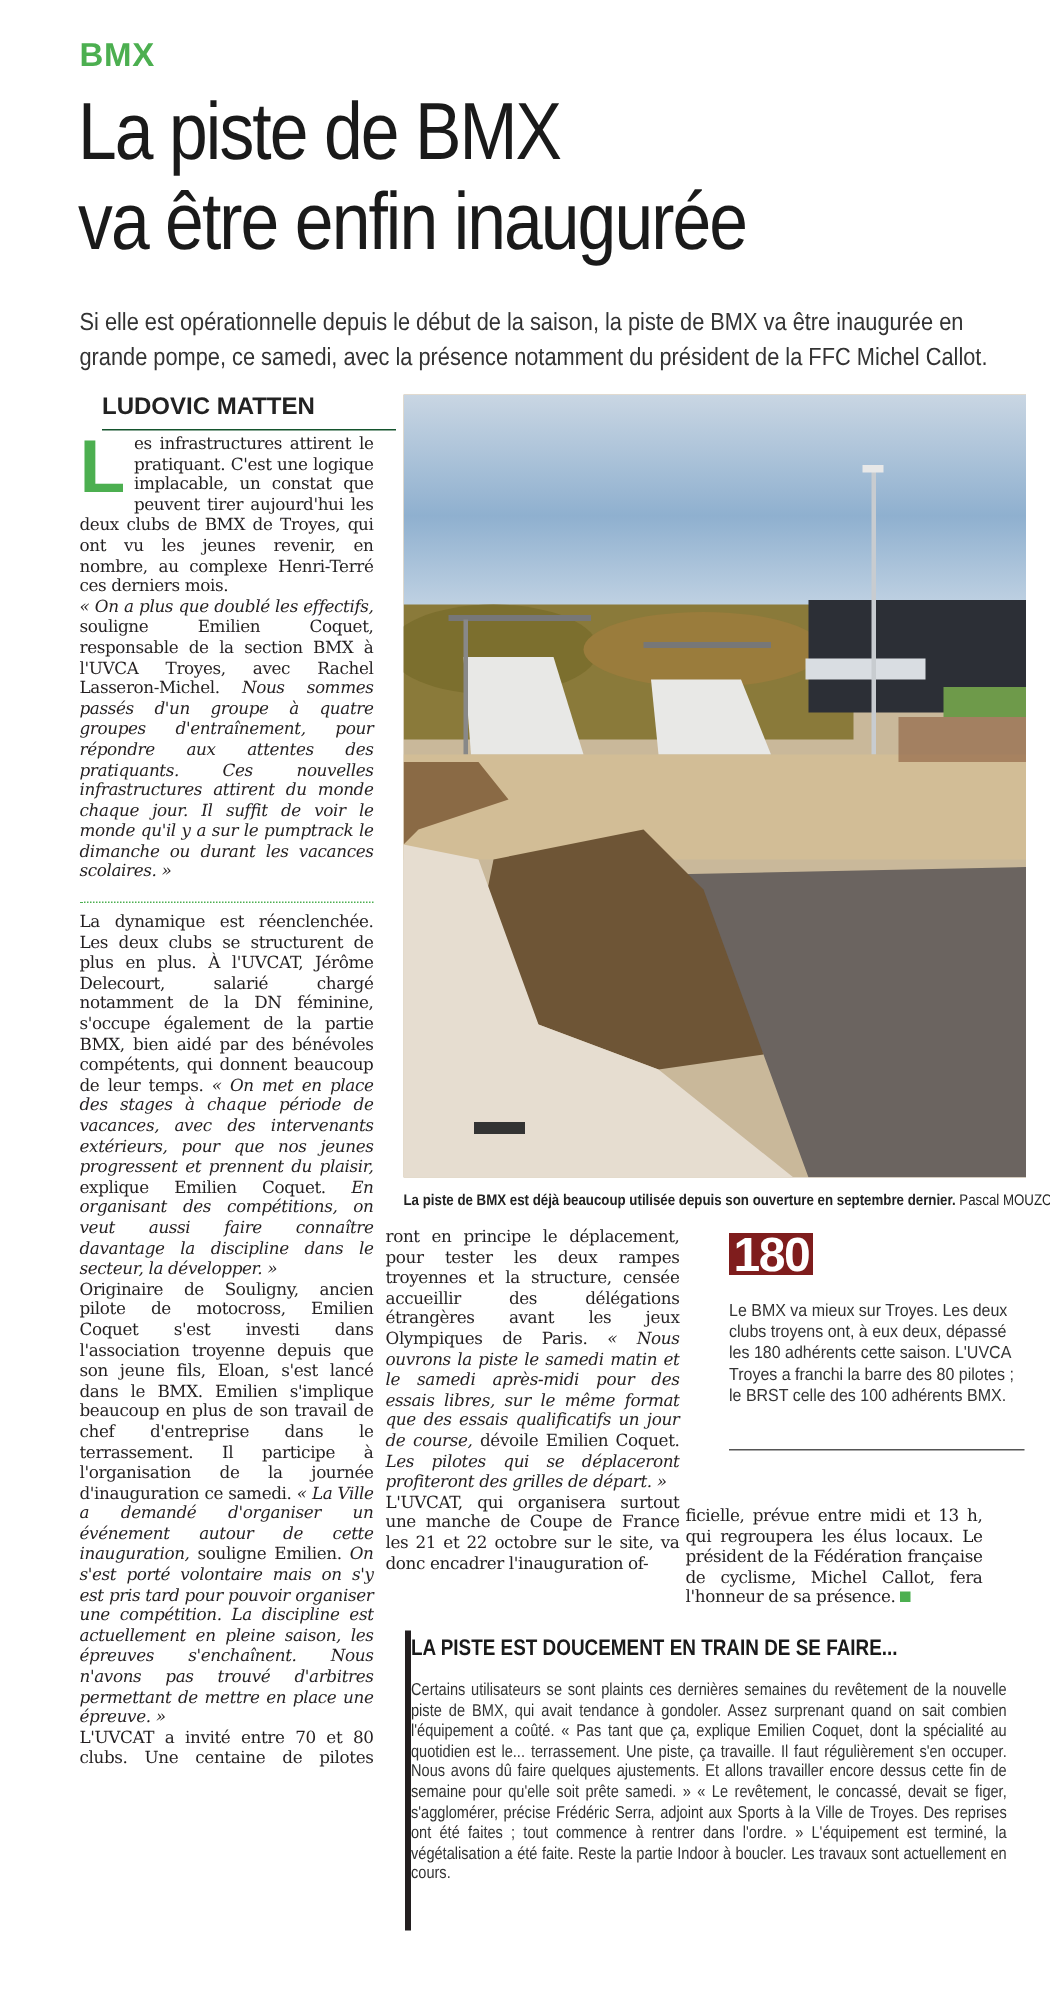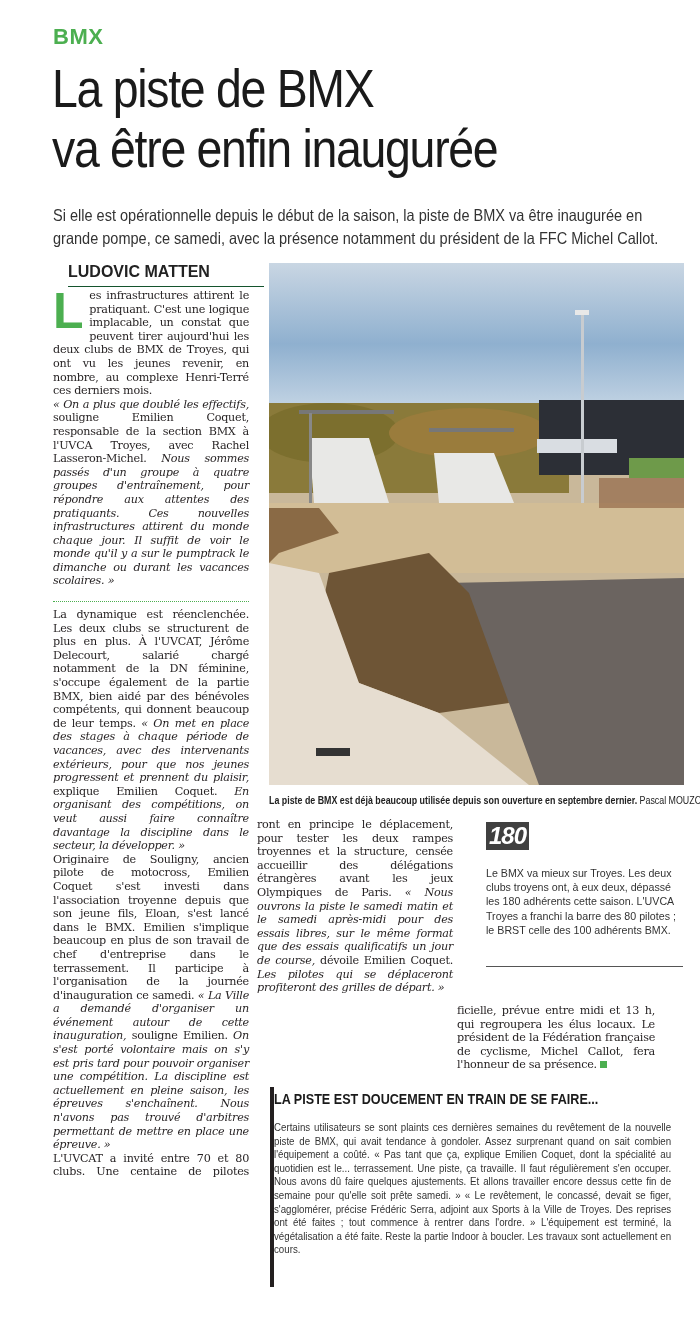--- a/index.html
+++ b/index.html
@@ -22,21 +22,21 @@
   .pullquote { font-family: "DejaVu Serif", serif; font-style: italic; font-size: 16px; line-height: 20px; color: #4caf50; margin-bottom: 6px; letter-spacing: -0.4px; }
 
   .photo { position: absolute; left: 269px; top: 263px; width: 415px; height: 522px; overflow: hidden; background: #c9b89a; }
   .caption { position: absolute; left: 269px; top: 795px; width: 430px; font-family: "Liberation Sans", sans-serif; font-size: 10.3px; color: #222; transform: scaleX(0.86); transform-origin: left top; white-space: nowrap; }
   .caption b { font-weight: bold; }
 
   .col-mid { position: absolute; left: 257px; top: 818px; width: 196px; }
   .col-right-low { position: absolute; left: 457px; top: 1004px; width: 198px; }
 
   .stat-box { position: absolute; left: 486px; top: 822px; width: 197px; }
-  .stat-num { display: inline-block; background: #404040; color: #fff; font-family: "Liberation Sans", sans-serif; font-weight: bold; font-size: 24px; line-height: 28px; padding: 0 3px; letter-spacing: -1px; font-style: italic; }
+  .stat-num { display: inline-block; background: #7f1d1d; color: #fff; font-family: "Liberation Sans", sans-serif; font-weight: bold; font-size: 32px; line-height: 28px; padding: 0 3px; letter-spacing: -1px; }
   .stat-text { margin-top: 16px; font-family: "Liberation Sans", sans-serif; font-size: 11.6px; line-height: 14.2px; color: #333; transform: scaleX(0.92); transform-origin: left top; width: 214px; }
   .stat-rule { position: absolute; left: 486px; top: 966px; width: 197px; border-top: 1px solid #555; }
 
   .end-mark { display: inline-block; width: 7px; height: 7px; background: #4caf50; vertical-align: 0px; margin-left: 3px; }
 
   .sidebar { position: absolute; left: 270px; top: 1087px; width: 414px; height: 200px; border-left: 4px solid #231f20; }
   .sidebar-title { font-family: "Liberation Sans", sans-serif; font-weight: bold; font-size: 15px; color: #1a1a1a; margin-top: 3px; transform: scaleX(0.84); transform-origin: left top; white-space: nowrap; }
   .sidebar-text { margin-top: 14px; font-family: "Liberation Sans", sans-serif; font-size: 11.5px; line-height: 13.6px; color: #333; width: 470px; transform: scaleX(0.845); transform-origin: left top; text-align: justify; }
 </style>
 </head>
@@ -107,20 +107,21 @@
 
 <div class="caption">
   <b>La piste de BMX est déjà beaucoup utilisée depuis son ouverture en septembre dernier.</b>
   <span>Pascal MOUZON</span>
 </div>
 
 <div class="col-mid body-text">
   <p>
     ront en principe le déplacement, pour tester les deux rampes troyennes et la structure, censée accueillir des délégations étrangères avant les jeux Olympiques de Paris. <em>« Nous ouvrons la piste le samedi matin et le samedi après-midi pour des essais libres, sur le même format que des essais qualificatifs un jour de course,</em><span> dévoile Emilien Coquet. </span><em>Les pilotes qui se déplaceront profiteront des grilles de départ. »</em>
   </p>
+  <p>L'UVCAT, qui organisera surtout une manche de Coupe de France les 21 et 22 octobre sur le site, va donc encadrer l'inauguration of-</p>
 </div>
 
 <div class="stat-box">
   <span class="stat-num">180</span>
   <div class="stat-text">Le BMX va mieux sur Troyes. Les deux clubs troyens ont, à eux deux, dépassé les 180 adhérents cette saison. L'UVCA Troyes a franchi la barre des 80 pilotes ; le BRST celle des 100 adhérents BMX.</div>
 </div>
 <div class="stat-rule"></div>
 
 <div class="col-right-low body-text">
   <p>

